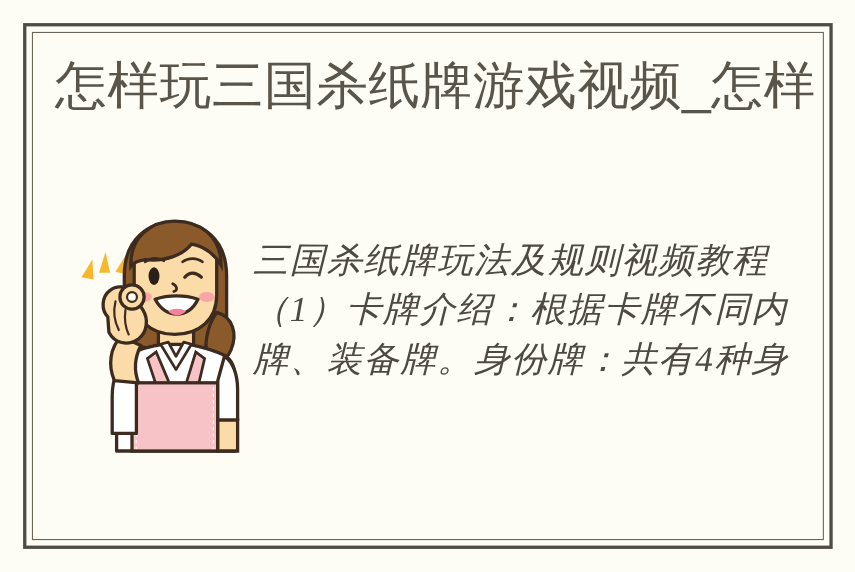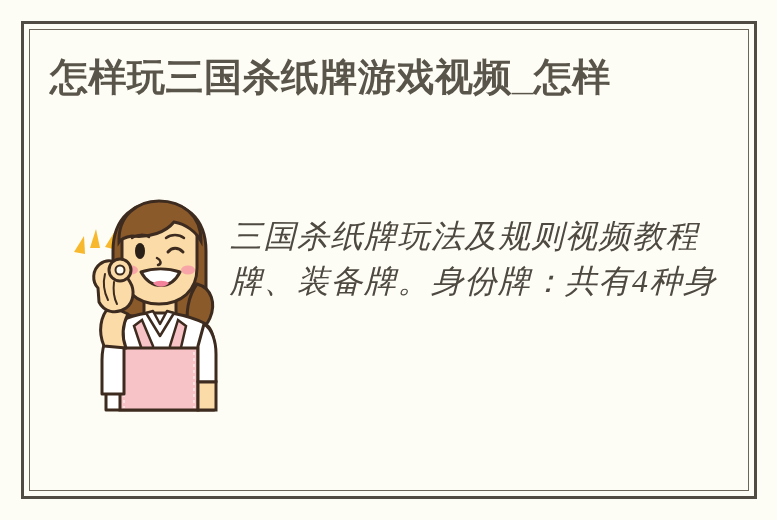--- a/index.html
+++ b/index.html
@@ -42,26 +42,26 @@
   }
 
   
   .title-block {
     position: absolute;
     left: 50px;
     top: 52px;
     width: 660px;
   }
   .title-line {
-    font-size: 38px;
+    font-size: 47px;
     line-height: 51px;
     color: #5A554B;
     letter-spacing: 0.5px;
     white-space: nowrap;
-    font-weight: 700;
+    font-weight: 400;
   }
 
   
   .content {
     position: absolute;
     left: 50px;
     top: 196px;
     width: 660px;
     height: 260px;
   }
@@ -176,17 +176,18 @@
           <circle cx="62" cy="74" r="4.5" fill="#FDFDF5" stroke="#3D2B1F" stroke-width="2"></circle>
 
           <path d="M47 78 C45 86 46 96 50 104" fill="none" stroke="#3D2B1F" stroke-width="2" stroke-linecap="round"></path>
           <path d="M56 86 C55 94 56 102 59 108" fill="none" stroke="#3D2B1F" stroke-width="2" stroke-linecap="round"></path>
         </g>
       </svg>
     </div>
 
     <div class="bodytext">
       <div class="body-line">三国杀纸牌玩法及规则视频教程</div>
+      <div class="body-line">（1）卡牌介绍：根据卡牌不同内</div>
       <div class="body-line">牌、装备牌。身份牌：共有4种身</div>
     </div>
 
   </div>
 </div>
 
 </body></html>

